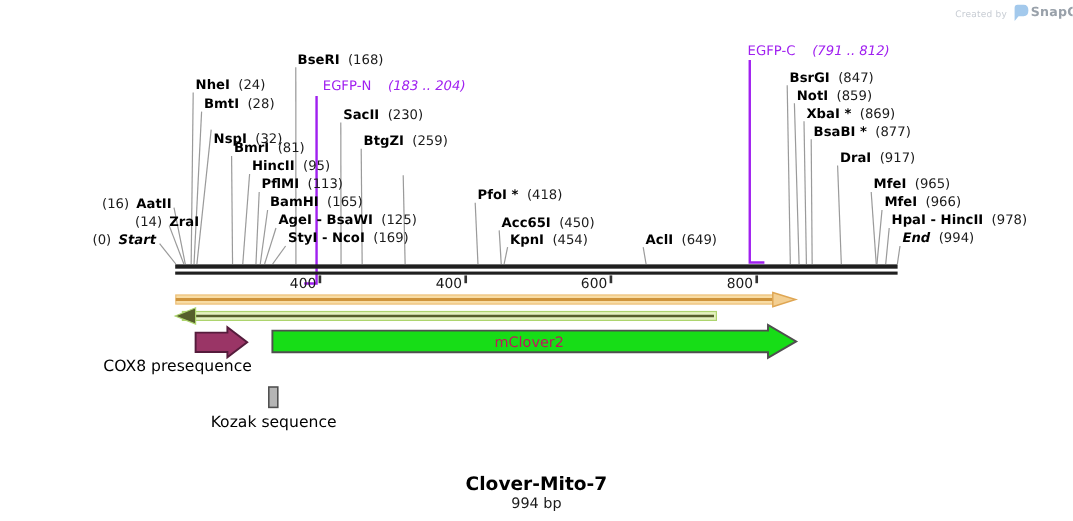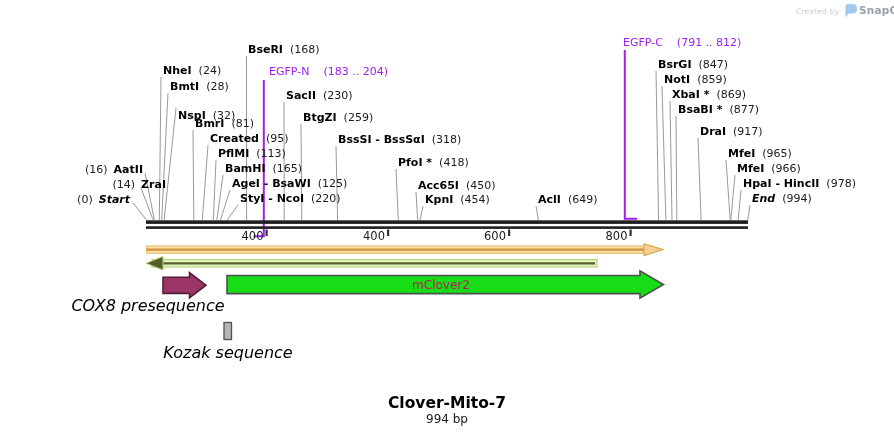--- a/index.html
+++ b/index.html
@@ -7,23 +7,23 @@
     position:relative;width:894px;height:432px;background:#ffffff;
     font-family:"DejaVu Sans","Liberation Sans",sans-serif;overflow:hidden;
   }
   #map-svg{position:absolute;left:0;top:0;}
   .site{position:absolute;white-space:nowrap;font-size:11px;color:#1a1a1a;line-height:13px;}
   .site .nm{font-weight:bold;color:#000;}
   .site .pos{margin-left:7px;font-weight:normal;color:#1a1a1a;}
   .site.leftside .pos{margin-left:0;margin-right:6px;}
   .site.it .nm{font-style:italic;}
   .primer{position:absolute;white-space:nowrap;font-size:11px;color:#a020f0;line-height:13px;}
-  .primer .rng{margin-left:14px;}
+  .primer .rng{margin-left:14px;font-style:italic;}
   .tickLabel{position:absolute;font-size:11.5px;color:#1a1a1a;transform:translateX(-100%);line-height:12px;}
-  .featLabel{position:absolute;font-size:16px;color:#000;transform:translateX(-50%);white-space:nowrap;line-height:13px;font-style:italic;}
+  .featLabel{position:absolute;font-size:13px;color:#000;transform:translateX(-50%);white-space:nowrap;line-height:13px;}
   .inArrowLabel{position:absolute;font-size:12px;color:#be185d;transform:translateX(-50%);white-space:nowrap;line-height:14px;}
   #doc-title{position:absolute;font-size:15.5px;font-weight:bold;color:#000;transform:translateX(-50%);white-space:nowrap;}
   #doc-length{position:absolute;font-size:12px;color:#1a1a1a;transform:translateX(-50%);white-space:nowrap;}
   .wm-created{position:absolute;left:796px;top:7px;font-size:7.5px;color:#c8cdd4;letter-spacing:.2px;}
   .wm-brand{position:absolute;left:859px;top:4px;font-size:10.5px;font-weight:600;color:#99a1aa;letter-spacing:.2px;}
 </style>
 </head>
 <body>
 
 <div id="canvas">
@@ -96,29 +96,28 @@
     <path d="M845.5,17.5 L845.5,6.5 Q845.5,4 848,4 L853,4 Q857,4 857,8.75 Q857,13.5 853,13.5 L848.8,13.5 Z" fill="#a3c9ec"></path>
   </svg>
 
   <div class="wm-created">Created by</div>
   <div class="wm-brand">SnapGene</div>
 
   <div class="site" style="left:163px;top:64px"><span class="nm">NheI</span><span class="pos">(24)</span></div>
   <div class="site" style="left:170px;top:80px"><span class="nm">BmtI</span><span class="pos">(28)</span></div>
   <div class="site" style="left:178px;top:109px"><span class="nm">NspI</span><span class="pos">(32)</span></div>
   <div class="site" style="left:195px;top:117px"><span class="nm">BmrI</span><span class="pos">(81)</span></div>
-  <div class="site" style="left:210px;top:132px"><span class="nm">Created</span><span class="pos">(95)</span></div>
+  <div class="site" style="left:210px;top:132px"><span class="nm">HincII</span><span class="pos">(95)</span></div>
   <div class="site" style="left:218px;top:147px"><span class="nm">PflMI</span><span class="pos">(113)</span></div>
   <div class="site" style="left:225px;top:162px"><span class="nm">BamHI</span><span class="pos">(165)</span></div>
   <div class="site" style="left:232px;top:177px"><span class="nm">AgeI - BsaWI</span><span class="pos">(125)</span></div>
-  <div class="site" style="left:240px;top:192px"><span class="nm">StyI - NcoI</span><span class="pos">(220)</span></div>
+  <div class="site" style="left:240px;top:192px"><span class="nm">StyI - NcoI</span><span class="pos">(169)</span></div>
   <div class="site" style="left:248px;top:43px"><span class="nm">BseRI</span><span class="pos">(168)</span></div>
   <div class="site" style="left:286px;top:89px"><span class="nm">SacII</span><span class="pos">(230)</span></div>
   <div class="site" style="left:303px;top:111px"><span class="nm">BtgZI</span><span class="pos">(259)</span></div>
-  <div class="site" style="left:338px;top:133px"><span class="nm">BssSI - BssSαI</span><span class="pos">(318)</span></div>
   <div class="site" style="left:398px;top:156px"><span class="nm">PfoI *</span><span class="pos">(418)</span></div>
   <div class="site" style="left:418px;top:179px"><span class="nm">Acc65I</span><span class="pos">(450)</span></div>
   <div class="site" style="left:425px;top:193px"><span class="nm">KpnI</span><span class="pos">(454)</span></div>
   <div class="site" style="left:538px;top:193px"><span class="nm">AclI</span><span class="pos">(649)</span></div>
   <div class="site" style="left:658px;top:58px"><span class="nm">BsrGI</span><span class="pos">(847)</span></div>
   <div class="site" style="left:664px;top:73px"><span class="nm">NotI</span><span class="pos">(859)</span></div>
   <div class="site" style="left:672px;top:88px"><span class="nm">XbaI *</span><span class="pos">(869)</span></div>
   <div class="site" style="left:678px;top:103px"><span class="nm">BsaBI *</span><span class="pos">(877)</span></div>
   <div class="site" style="left:700px;top:125px"><span class="nm">DraI</span><span class="pos">(917)</span></div>
   <div class="site" style="left:728px;top:147px"><span class="nm">MfeI</span><span class="pos">(965)</span></div>

